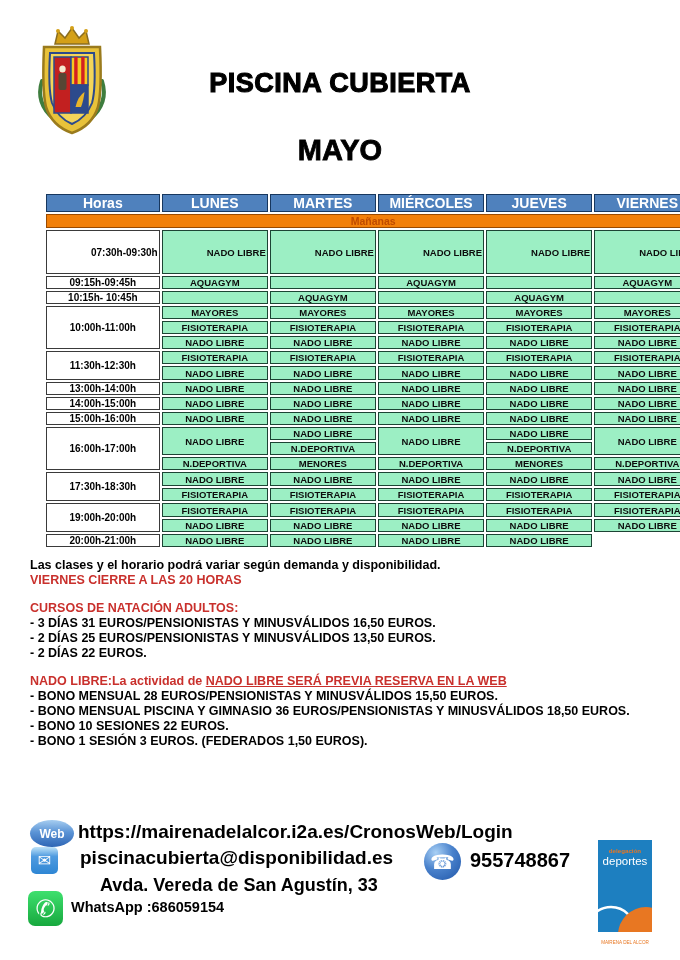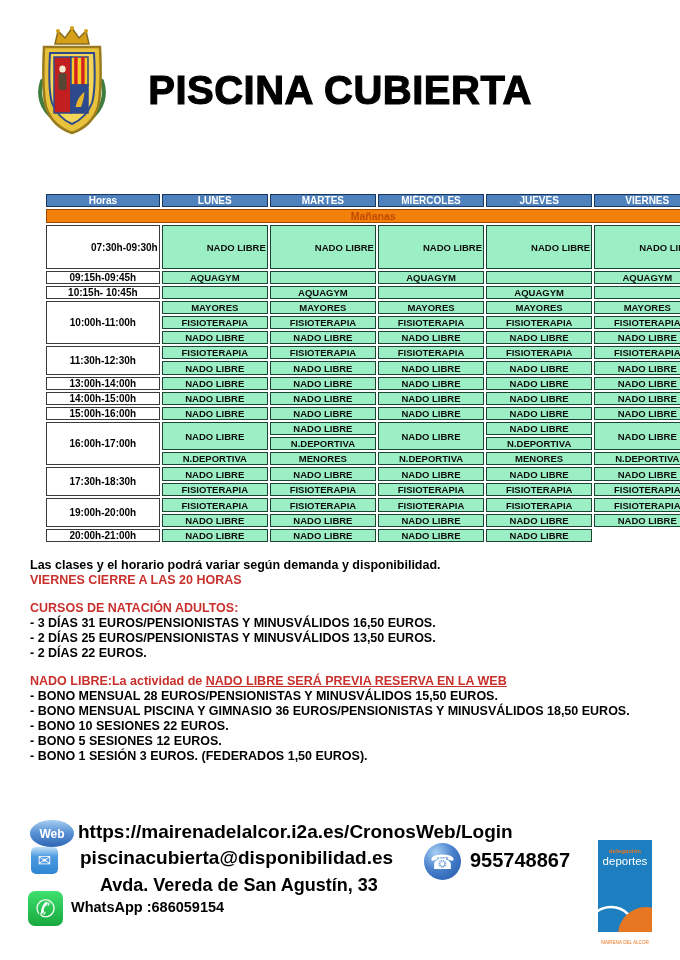--- a/index.html
+++ b/index.html
@@ -6,37 +6,37 @@
   html,body { background:#e9e9e9; }
   .page {
     position:relative; width:680px; height:960px; margin:0 auto;
     background:#ffffff; overflow:hidden;
     font-family:"Liberation Sans", sans-serif; color:#000;
   }
   
   .coa { position:absolute; left:28px; top:22px; width:88px; height:128px; }
   .title {
     position:absolute; left:0; top:68px; width:100%; text-align:center;
-    font-size:40px; font-weight:bold; letter-spacing:0.5px; -webkit-text-stroke:1.1px #000;
+    font-size:27px; font-weight:bold; letter-spacing:0.5px; -webkit-text-stroke:1.1px #000;
   }
   .subtitle {
     position:absolute; left:0; top:134px; width:100%; text-align:center;
     font-size:29px; font-weight:bold; -webkit-text-stroke:0.8px #000;
   }
   
   table.sched {
     position:absolute; left:44px; top:192px;
     border-collapse:separate; border-spacing:2px; table-layout:fixed;
   }
   .sched th, .sched td {
     font-weight:bold; text-align:center; vertical-align:middle;
     padding:0 1px; overflow:hidden; white-space:nowrap;
   }
   .sched th {
-    background:#4f81bd; color:#fff; font-size:10px; height:12px;
+    background:#4f81bd; color:#fff; font-size:14px; height:12px;
     border:1.5px solid #17375e;
   }
   .sched td.time {
     background:#fff; color:#000; font-size:10px; height:10px;
     border:1.5px solid #3a3a3a;
   }
   .sched td.act {
     background:#9cefc4; color:#0d0d0d; font-size:9.5px; height:10px;
     border:1.5px solid #1c4434;
   }
@@ -110,20 +110,21 @@
     <ellipse cx="34.5" cy="46" rx="3.2" ry="3.6" fill="#f5e9d0"></ellipse>
     <rect x="30.5" y="50" width="8" height="17" rx="2" fill="#574634"></rect>
     <rect x="43" y="34" width="17" height="28" fill="#f4c921" stroke="#2c4a8c" stroke-width="1.5"></rect>
     <rect x="46.2" y="34" width="3.4" height="28" fill="#d42020"></rect>
     <rect x="53.2" y="34" width="3.4" height="28" fill="#d42020"></rect>
     <rect x="43" y="62" width="17" height="28" fill="#2c4a8c" stroke="#2c4a8c" stroke-width="1.5"></rect>
     <path d="M47.5 84 q2.5 -11 9 -15 q-1 9 -3.5 15 z" fill="#e8b52a"></path>
   </svg>
 
   <div class="title">PISCINA CUBIERTA</div>
+  <div class="subtitle">MAYO</div>
 
   <table class="sched">
     <colgroup>
       <col style="width:86px">
         <col style="width:82px">
         <col style="width:82px">
         <col style="width:82px">
         <col style="width:82px">
         <col style="width:82px">
         <col style="width:52px">
@@ -294,21 +295,20 @@
     <div>Las clases y el horario podrá variar según demanda y disponibilidad.</div>
     <div class="red">VIERNES CIERRE A LAS 20 HORAS</div>
     <div class="red gap">CURSOS DE NATACIÓN ADULTOS:</div>
     <div>- 3 DÍAS 31 EUROS/PENSIONISTAS Y MINUSVÁLIDOS 16,50 EUROS.</div>
     <div>- 2 DÍAS 25 EUROS/PENSIONISTAS Y MINUSVÁLIDOS 13,50 EUROS.</div>
     <div>- 2 DÍAS 22 EUROS.</div>
     <div class="gap"><span class="red">NADO LIBRE:La actividad de </span><span class="red u">NADO LIBRE SERÁ PREVIA RESERVA EN LA WEB</span></div>
     <div>- BONO MENSUAL 28 EUROS/PENSIONISTAS Y MINUSVÁLIDOS 15,50 EUROS.</div>
     <div>- BONO MENSUAL PISCINA Y GIMNASIO 36 EUROS/PENSIONISTAS Y MINUSVÁLIDOS 18,50 EUROS.</div>
     <div>- BONO 10 SESIONES 22 EUROS.</div>
-    <div>- BONO 5 SESIONES 12 EUROS.</div>
     <div>- BONO 1 SESIÓN 3 EUROS. (FEDERADOS 1,50 EUROS).</div>
   </div>
 
   <div class="web-icon">
       <span>Web</span>
     </div>
   <div class="url-text">https://mairenadelalcor.i2a.es/CronosWeb/Login</div>
 
   <div class="mail-icon">
       <span>✉</span>

